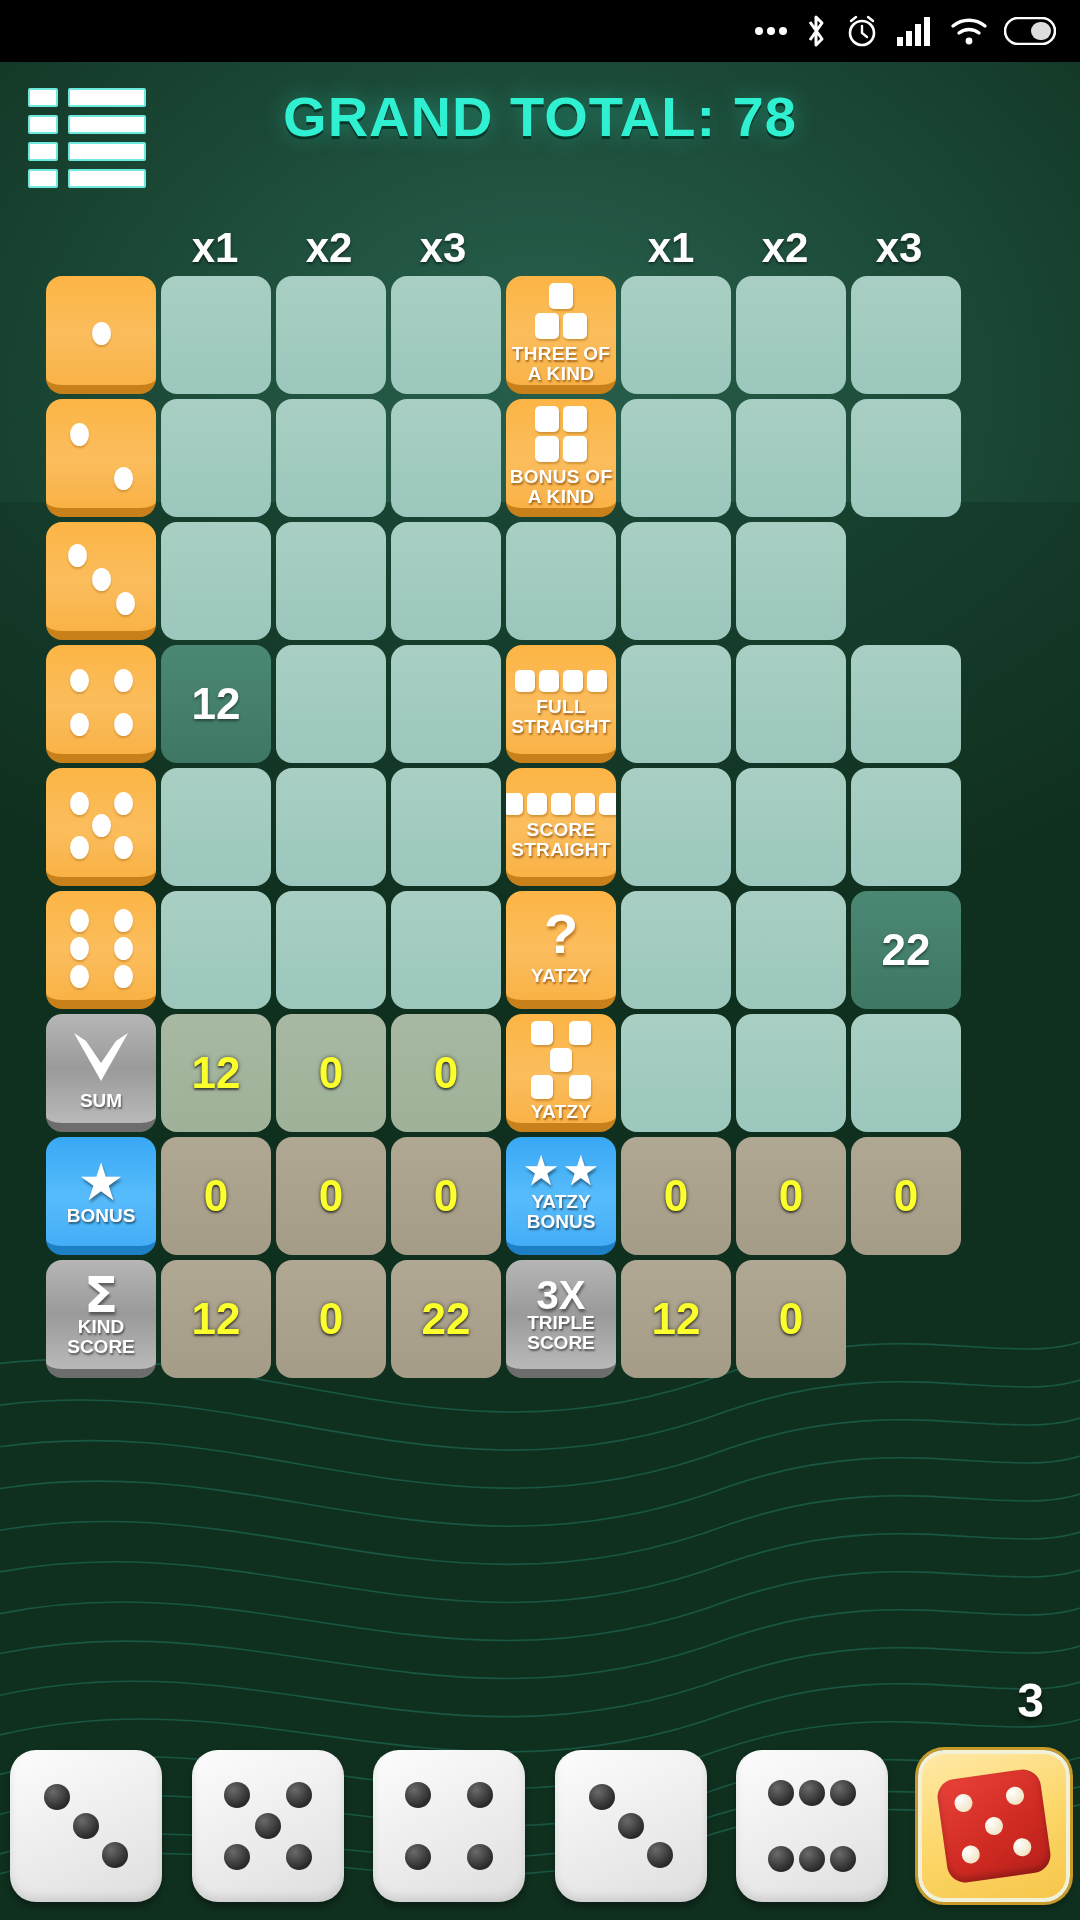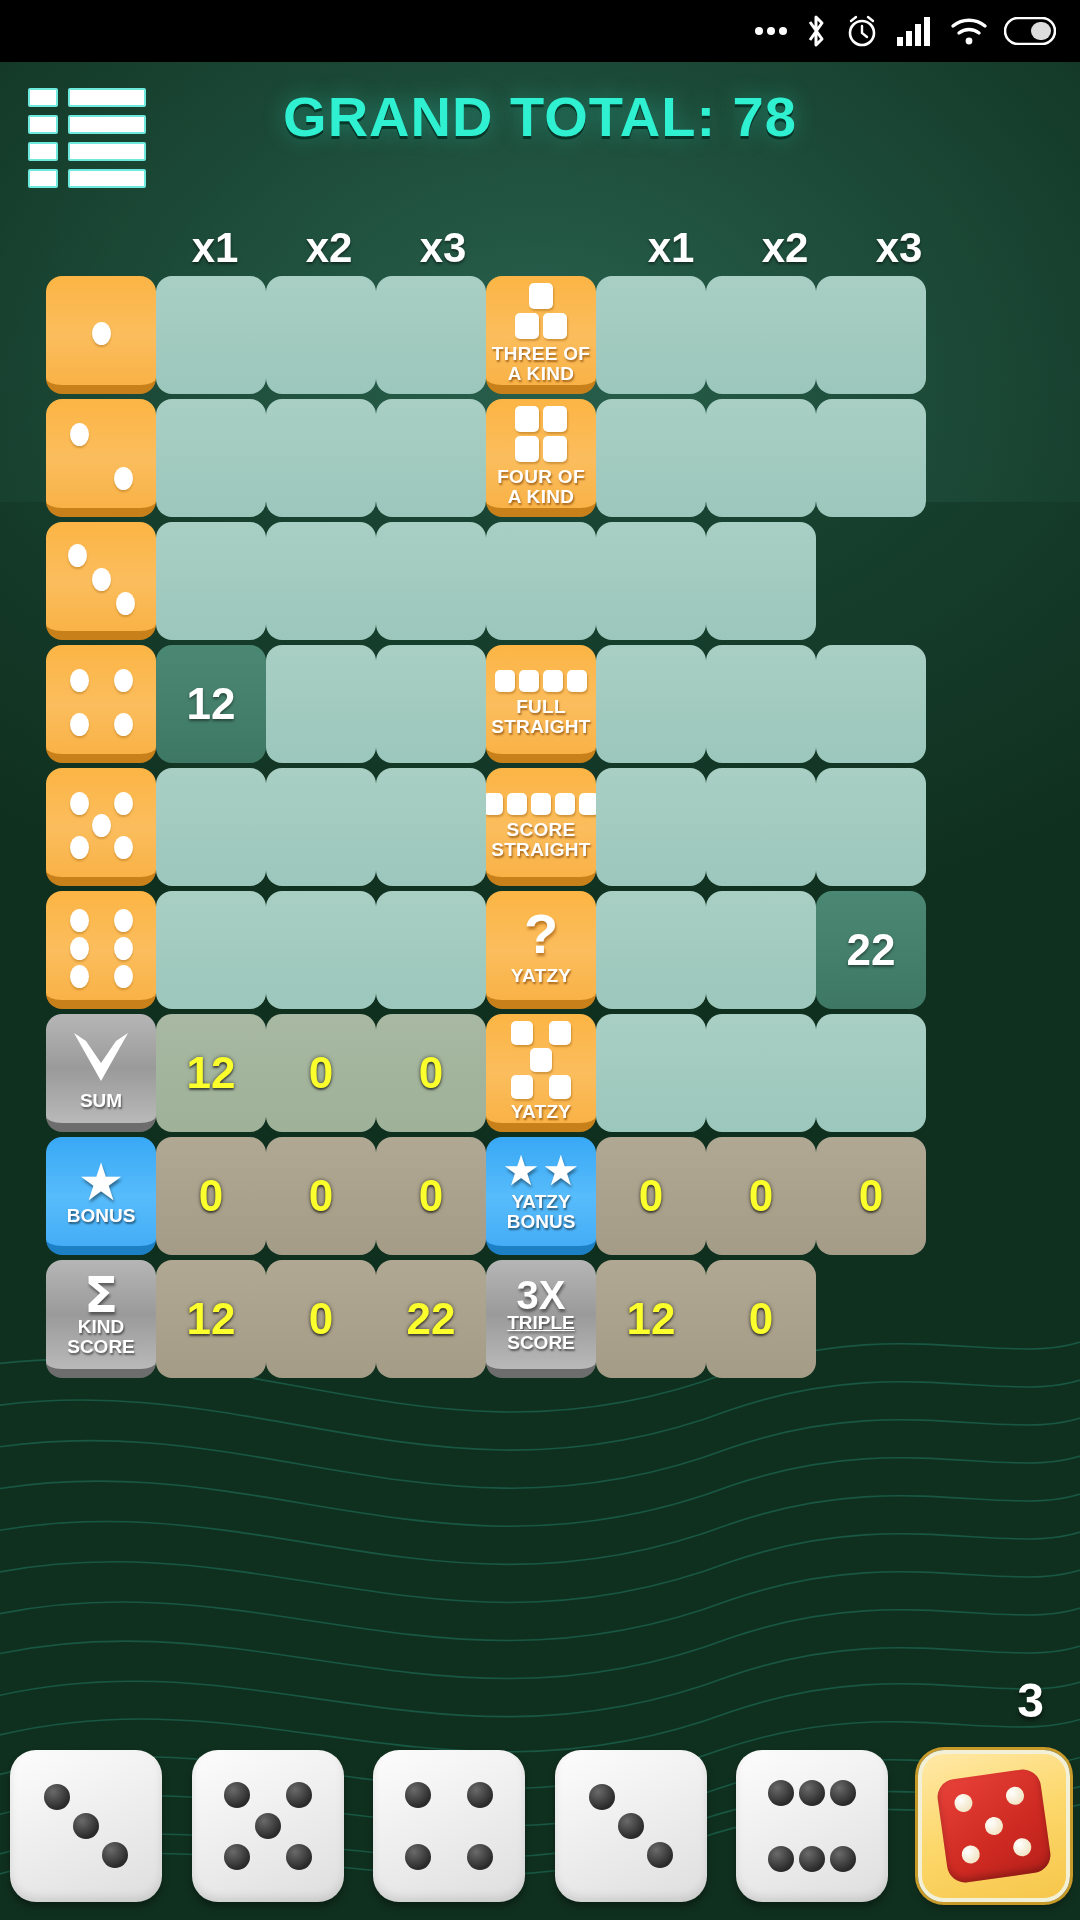--- a/index.html
+++ b/index.html
@@ -59,21 +59,21 @@
   #colheaders .ch{
     width:110px; margin-right:4px; text-align:center; color:#fff;
     font-size:42px; font-weight:bold; line-height:52px;
     text-shadow:0 2px 3px rgba(0,0,0,.5);
   }
 
   #grid{
     position:absolute; top:276px; left:46px; width:1000px; z-index:10;
     display:flex; flex-direction:column; gap:5px;
   }
-  .grow{ display:flex; height:118px; }
+  .grow{ display:flex; gap:5px; height:118px; }
   .cell{
     width:110px; height:118px; border-radius:16px; position:relative;
     display:flex; flex-direction:column; align-items:center; justify-content:center;
     overflow:hidden;
   }
 
   
   .cell.empty{
     background:linear-gradient(180deg,#a9cfc4 0%, #9cc7bc 100%);
   }
@@ -336,21 +336,21 @@
       <div style="display:flex;flex-direction:column;gap:4px;align-items:center;margin-top:2px;">
         <div class="sqrow">
             <span class="sq" style="width:24px;height:26px;"></span>
             <span class="sq" style="width:24px;height:26px;"></span>
           </div>
         <div class="sqrow">
             <span class="sq" style="width:24px;height:26px;"></span>
             <span class="sq" style="width:24px;height:26px;"></span>
           </div>
       </div>
-      <div class="catlabel">FOUR OF</div>
+      <div class="catlabel">BONUS OF</div>
       <div class="catlabel" style="margin-top:0">A KIND</div>
     </div>
     <div class="cell empty">
         <span class="val"></span>
       </div>
     <div class="cell empty">
         <span class="val"></span>
       </div>
     <div class="cell empty">
         <span class="val"></span>
@@ -588,21 +588,21 @@
         <span class="ynum">12</span>
       </div>
     <div class="cell empty tan">
         <span class="ynum">0</span>
       </div>
     <div class="cell empty tan">
         <span class="ynum">22</span>
       </div>
     <div class="cell grey">
       <div class="tripx">3X</div>
-      <div class="catlabel" style="margin-top:0;text-decoration:underline;">TRIPLE</div>
+      <div class="catlabel" style="margin-top:0;">TRIPLE</div>
       <div class="catlabel" style="margin-top:0;">SCORE</div>
     </div>
     <div class="cell empty tan">
         <span class="ynum">12</span>
       </div>
     <div class="cell empty tan">
         <span class="ynum">0</span>
       </div>
   </div>
 

